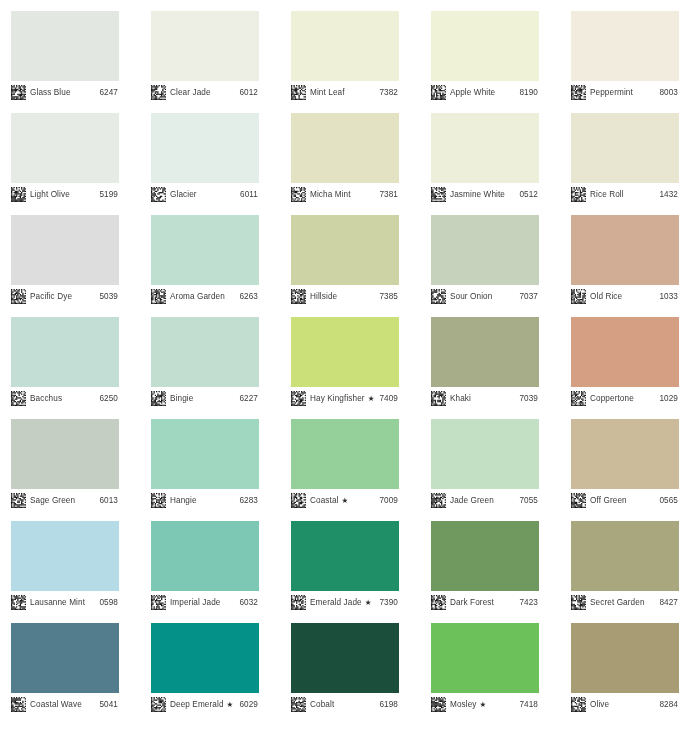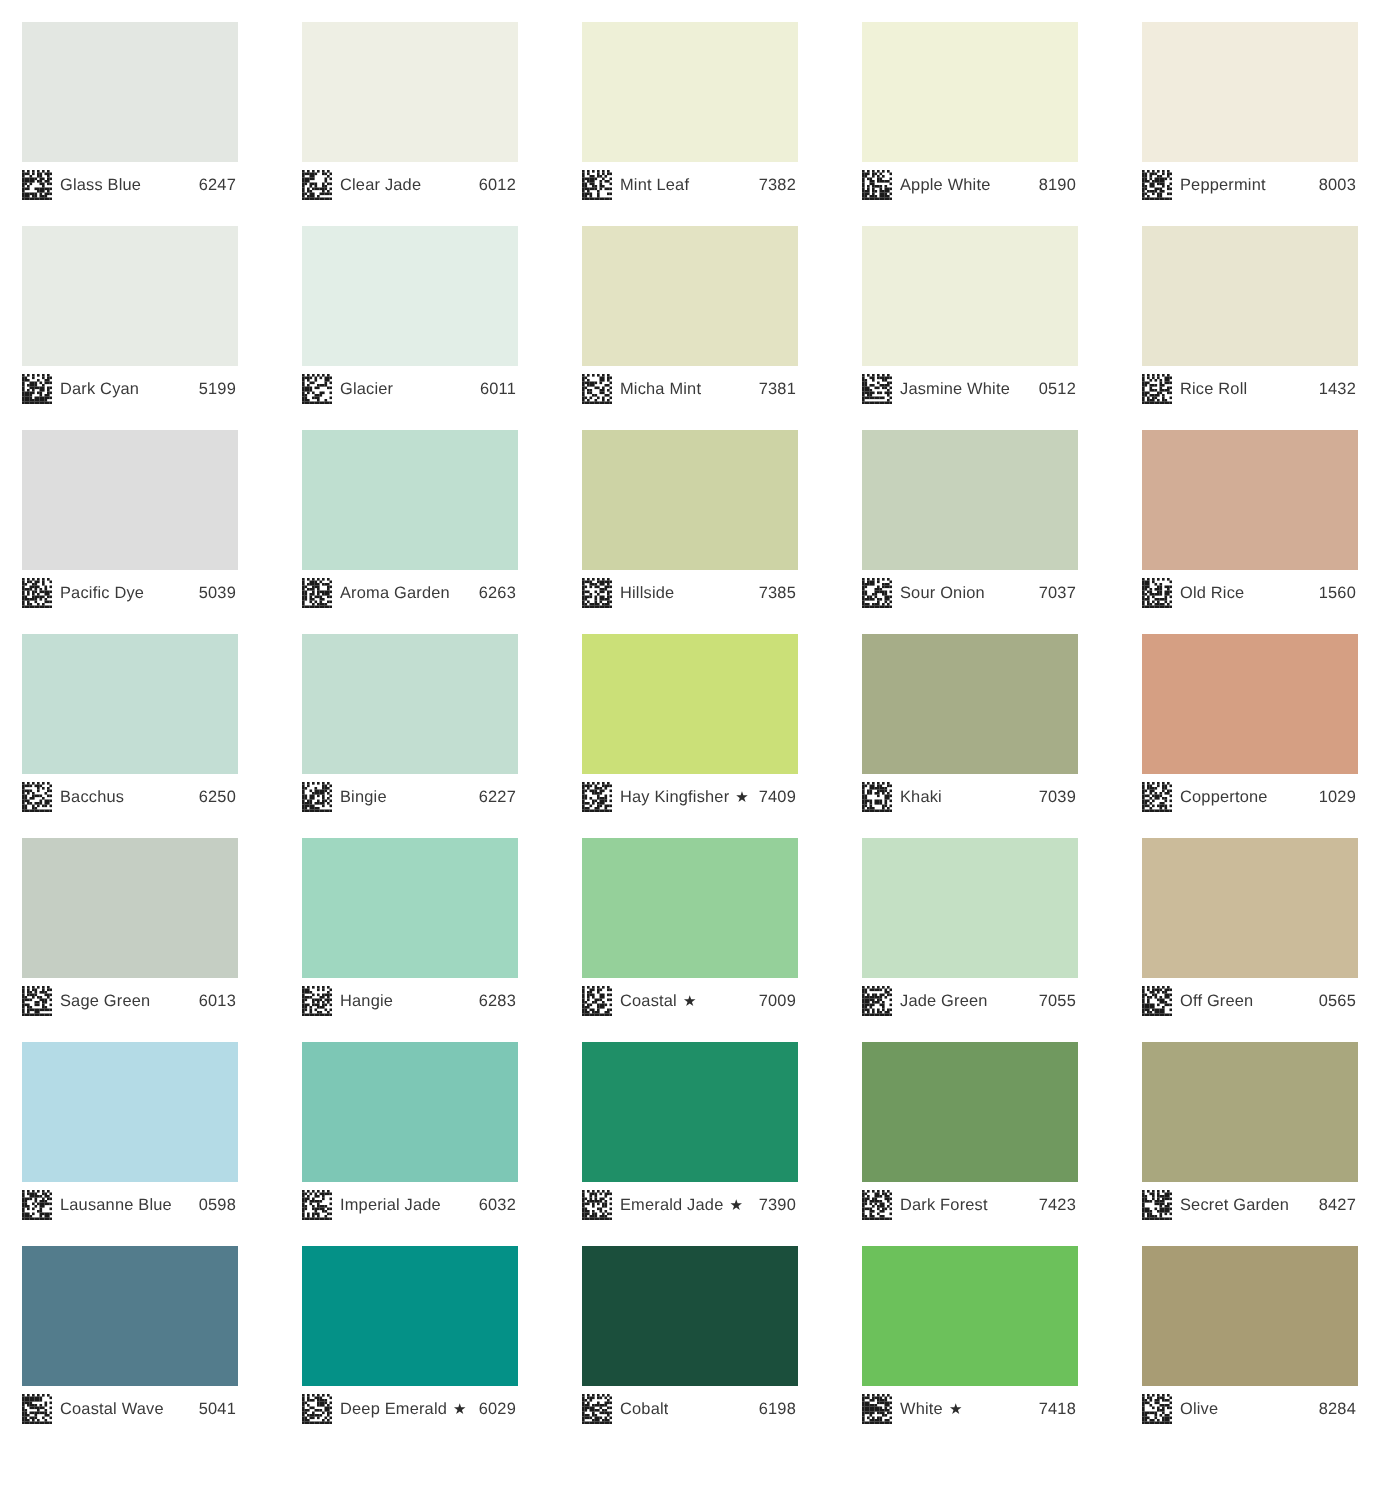--- a/index.html
+++ b/index.html
@@ -703,21 +703,21 @@
               <rect x="6.25" y="13.75" width="1.31" height="1.31"></rect>
               <rect x="7.50" y="13.75" width="1.31" height="1.31"></rect>
               <rect x="8.75" y="13.75" width="1.31" height="1.31"></rect>
               <rect x="10.00" y="13.75" width="1.31" height="1.31"></rect>
               <rect x="11.25" y="13.75" width="1.31" height="1.31"></rect>
               <rect x="12.50" y="13.75" width="1.31" height="1.31"></rect>
               <rect x="13.75" y="13.75" width="1.31" height="1.31"></rect>
             </g>
           </svg>
         </span>
-        <span class="swatch-name">Dark Cyan</span>
+        <span class="swatch-name">Light Olive</span>
         <span class="swatch-code">5199</span>
       </div>
     </div>
     <div class="swatch-cell">
       <div class="swatch-chip" title="Glacier" style="background-color: rgb(226, 238, 231);"></div>
       <div class="swatch-label">
         <span class="dm-icon">
           <svg viewBox="0 0 15 15" xmlns="http://www.w3.org/2000/svg">
             <rect width="15" height="15" fill="#ffffff"></rect>
             <g fill="#1a1a1a">
@@ -1591,21 +1591,21 @@
               <rect x="7.50" y="13.75" width="1.31" height="1.31"></rect>
               <rect x="8.75" y="13.75" width="1.31" height="1.31"></rect>
               <rect x="10.00" y="13.75" width="1.31" height="1.31"></rect>
               <rect x="11.25" y="13.75" width="1.31" height="1.31"></rect>
               <rect x="12.50" y="13.75" width="1.31" height="1.31"></rect>
               <rect x="13.75" y="13.75" width="1.31" height="1.31"></rect>
             </g>
           </svg>
         </span>
         <span class="swatch-name">Old Rice</span>
-        <span class="swatch-code">1560</span>
+        <span class="swatch-code">1033</span>
       </div>
     </div>
     <div class="swatch-cell">
       <div class="swatch-chip" title="Bacchus" style="background-color: rgb(195, 222, 212);"></div>
       <div class="swatch-label">
         <span class="dm-icon">
           <svg viewBox="0 0 15 15" xmlns="http://www.w3.org/2000/svg">
             <rect width="15" height="15" fill="#ffffff"></rect>
             <g fill="#1a1a1a">
               <rect x="0.00" y="0.00" width="1.31" height="1.31"></rect>
@@ -2685,21 +2685,21 @@
               <rect x="6.25" y="13.75" width="1.31" height="1.31"></rect>
               <rect x="7.50" y="13.75" width="1.31" height="1.31"></rect>
               <rect x="8.75" y="13.75" width="1.31" height="1.31"></rect>
               <rect x="10.00" y="13.75" width="1.31" height="1.31"></rect>
               <rect x="11.25" y="13.75" width="1.31" height="1.31"></rect>
               <rect x="12.50" y="13.75" width="1.31" height="1.31"></rect>
               <rect x="13.75" y="13.75" width="1.31" height="1.31"></rect>
             </g>
           </svg>
         </span>
-        <span class="swatch-name">Lausanne Blue</span>
+        <span class="swatch-name">Lausanne Mint</span>
         <span class="swatch-code">0598</span>
       </div>
     </div>
     <div class="swatch-cell">
       <div class="swatch-chip" title="Imperial Jade" style="background-color: rgb(125, 199, 181);"></div>
       <div class="swatch-label">
         <span class="dm-icon">
           <svg viewBox="0 0 15 15" xmlns="http://www.w3.org/2000/svg">
             <rect width="15" height="15" fill="#ffffff"></rect>
             <g fill="#1a1a1a">
@@ -3502,21 +3502,21 @@
               <rect x="6.25" y="13.75" width="1.31" height="1.31"></rect>
               <rect x="7.50" y="13.75" width="1.31" height="1.31"></rect>
               <rect x="8.75" y="13.75" width="1.31" height="1.31"></rect>
               <rect x="10.00" y="13.75" width="1.31" height="1.31"></rect>
               <rect x="11.25" y="13.75" width="1.31" height="1.31"></rect>
               <rect x="12.50" y="13.75" width="1.31" height="1.31"></rect>
               <rect x="13.75" y="13.75" width="1.31" height="1.31"></rect>
             </g>
           </svg>
         </span>
-        <span class="swatch-name">White</span>
+        <span class="swatch-name">Mosley</span>
         <span class="swatch-star">★</span>
         <span class="swatch-code">7418</span>
       </div>
     </div>
     <div class="swatch-cell">
       <div class="swatch-chip" title="Olive" style="background-color: rgb(168, 156, 116);"></div>
       <div class="swatch-label">
         <span class="dm-icon">
           <svg viewBox="0 0 15 15" xmlns="http://www.w3.org/2000/svg">
             <rect width="15" height="15" fill="#ffffff"></rect>

